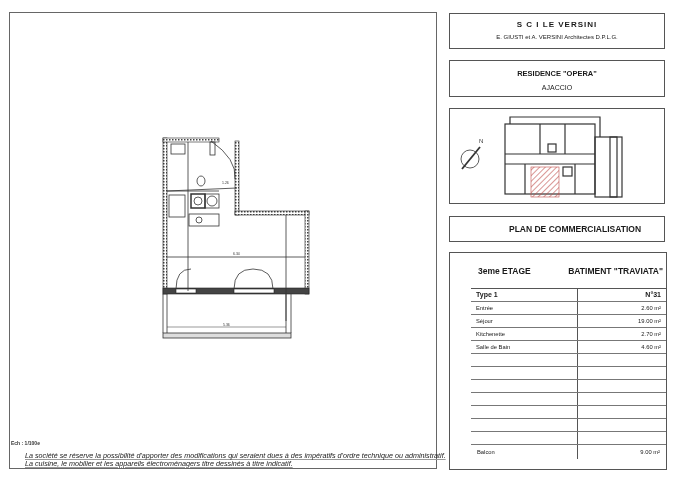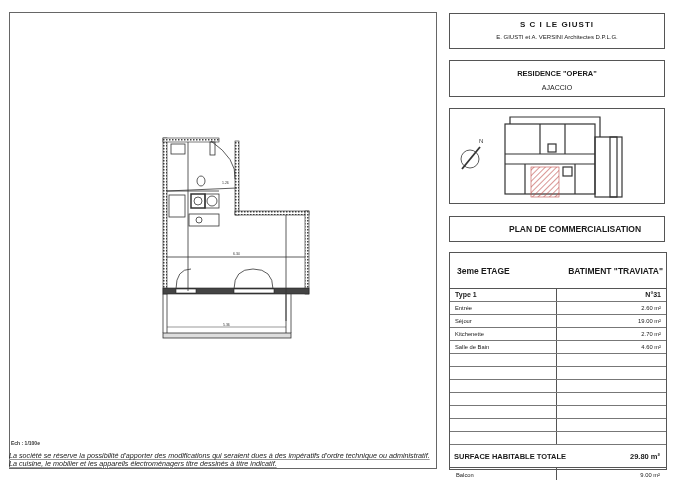--- a/index.html
+++ b/index.html
@@ -4,34 +4,34 @@
   <style>
     html, body { margin: 0; padding: 0; }
     body {
       width: 679px; height: 480px; position: relative; overflow: hidden;
       background: #ffffff; font-family: "Liberation Sans", sans-serif; color: #1a1a1a;
     }
     .frame { position: absolute; border: 1px solid #555; box-sizing: border-box; background: #fff; }
     #plan-frame { left: 9px; top: 12px; width: 428px; height: 457px; border-color: #666; }
     #plan-svg { position: absolute; left: 0; top: 0; }
     .scale { position: absolute; left: 11px; top: 440px; font-size: 5px; font-weight: bold; color: #333; }
-    .disclaimer { position: absolute; left: 9px; top: 452px; width: 428px; font-size: 7.2px; font-style: italic; line-height: 7.5px; color: #222; text-decoration: underline; text-decoration-color: #999; white-space: nowrap; }
+    .disclaimer { position: absolute; left: 9px; top: 452px; width: 428px; font-size: 7.2px; font-style: italic; line-height: 7.5px; color: #222; text-decoration: underline; text-decoration-color: #999; white-space: nowrap; padding-left: 16px; }
 
     .rbox { position: absolute; left: 449px; width: 216px; border: 1px solid #555; box-sizing: border-box; text-align: center; }
     #box-company { top: 13px; height: 36px; }
     #box-residence { top: 60px; height: 37px; }
     #box-keyplan { top: 108px; height: 96px; }
     #box-title { top: 216px; height: 26px; padding-left: 36px; }
     .company-name { font-size: 8px; font-weight: bold; margin-top: 6px; letter-spacing: 1px; }
     .architects { font-size: 6px; margin-top: 5px; }
     .res-name { font-size: 7.5px; font-weight: bold; margin-top: 8px; }
     .res-city { font-size: 7px; margin-top: 6px; }
     .plan-title { font-size: 8.5px; font-weight: bold; line-height: 25px; }
 
-    #table { position: absolute; left: 449px; top: 252px; width: 218px; height: 218px; border: 1px solid #555; box-sizing: border-box; }
+    #table { position: absolute; left: 449px; top: 252px; width: 218px; height: 218px; border: 1px solid #555; box-sizing: border-box; padding-left: 21px; }
     .thead { height: 35px; border-bottom: 1px solid #555; position: relative; }
     .floor { position: absolute; left: 7px; top: 13px; font-size: 8.5px; font-weight: bold; }
     .building { position: absolute; right: 3px; top: 13px; font-size: 8.5px; font-weight: bold; }
     .row { height: 12px; border-bottom: 1px solid #777; position: relative; font-size: 5.8px; }
     .row .lc { position: absolute; left: 0; top: 0; width: 107px; height: 12px; border-right: 1px solid #555; box-sizing: border-box; padding-left: 5px; line-height: 12px; }
     .row .rc { position: absolute; left: 108px; right: 0; top: 0; height: 12px; text-align: right; padding-right: 5px; line-height: 12px; }
     .row.bold { font-size: 7px; font-weight: bold; }
     .total { height: 22px; border-bottom: 1px solid #555; position: relative; font-weight: bold; font-size: 7.5px; }
     .total .lc { position: absolute; left: 4px; top: 7px; }
     .total .rc { position: absolute; right: 6px; top: 7px; }
@@ -105,21 +105,21 @@
     </g>
   </svg>
 </div>
 <div class="scale">Ech : 1/100e</div>
 <div class="disclaimer">
   <div>La société se réserve la possibilité d'apporter des modifications qui seraient dues à des impératifs d'ordre technique ou administratif.</div>
   <div>La cuisine, le mobilier et les appareils électroménagers titre dessinés à titre indicatif.</div>
 </div>
 
 <div id="box-company" class="rbox">
-  <div class="company-name">S C I  LE GIUSTI</div>
+  <div class="company-name">S C I  LE VERSINI</div>
   <div class="architects">E. GIUSTI et A. VERSINI Architectes D.P.L.G.</div>
 </div>
 <div id="box-residence" class="rbox">
   <div class="res-name">RESIDENCE "OPERA"</div>
   <div class="res-city">AJACCIO</div>
 </div>
 <div id="box-keyplan" class="rbox">
   <svg width="214" height="94" viewBox="0 0 214 94">
     <g stroke="#333" fill="none" stroke-width="0.8">
       <circle cx="20" cy="50" r="9"></circle>
@@ -193,21 +193,17 @@
       <span class="rc"></span>
     </div>
   <div class="row">
       <span class="lc"></span>
       <span class="rc"></span>
     </div>
   <div class="row">
       <span class="lc"></span>
       <span class="rc"></span>
     </div>
-  <div class="total">
-    <span class="lc">SURFACE HABITABLE TOTALE</span>
-    <span class="rc">29.80 m²</span>
-  </div>
   <div class="balc">
     <span class="lc">Balcon</span>
     <span class="rc">9.00 m²</span>
   </div>
 </div>
 
 </body></html>

